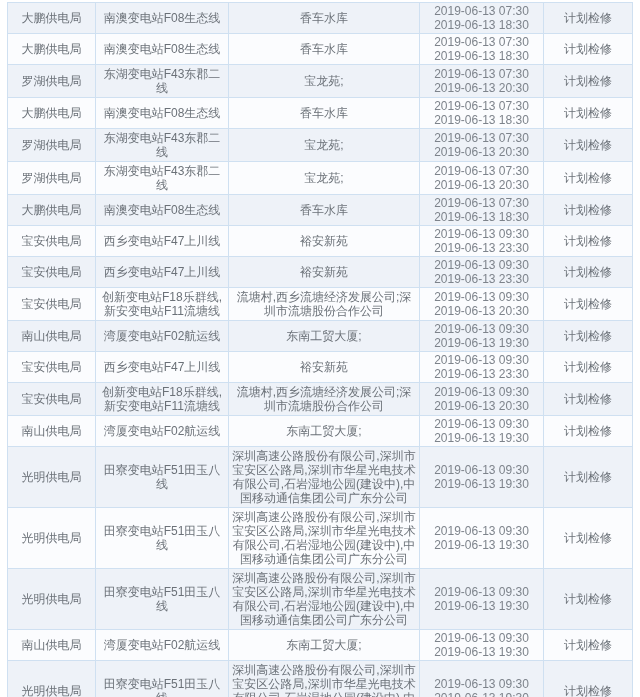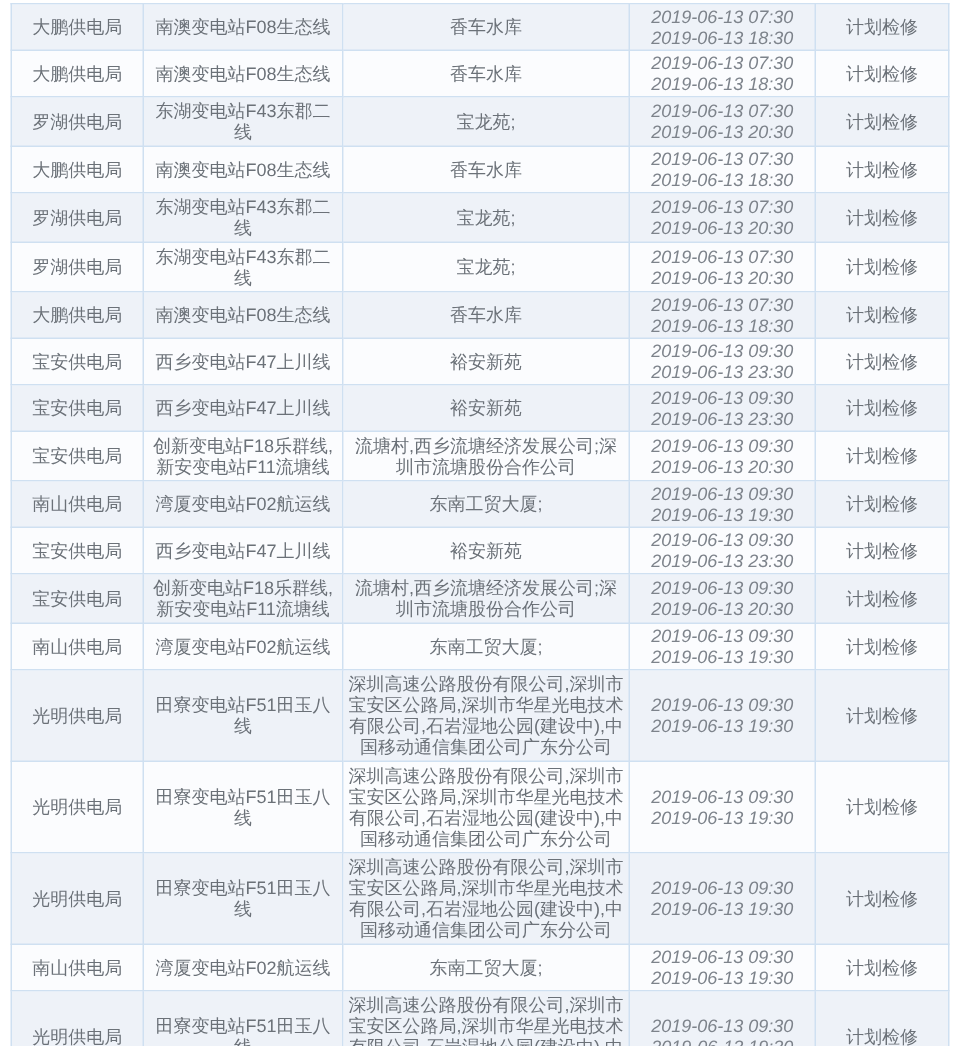--- a/index.html
+++ b/index.html
@@ -33,21 +33,20 @@
     line-height:14px;
     color:var(--text);
     padding:2px 2px;
     word-break:break-all;
     overflow:hidden;
   }
   table.outage tr{height:30px;}
   table.outage td.cell-time{
     color:var(--date-text);
     padding:1px 2px;
-    font-style:italic;
   }
   table.outage td.cell-time .t-line{
     white-space:nowrap;
     line-height:14px;
   }
   table.outage tr.odd td{background:var(--row-odd-bg);}
   table.outage tr.even td{background:var(--row-even-bg);}
   col.c-bureau{width:88px;}
   col.c-line{width:133px;}
   col.c-scope{width:191px;}

